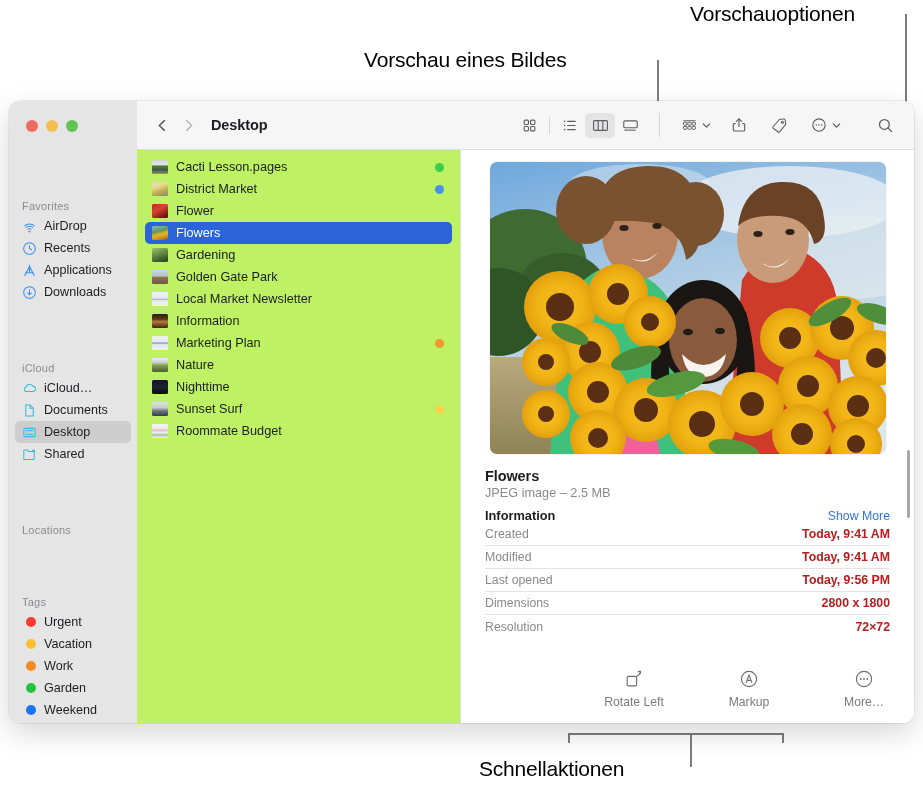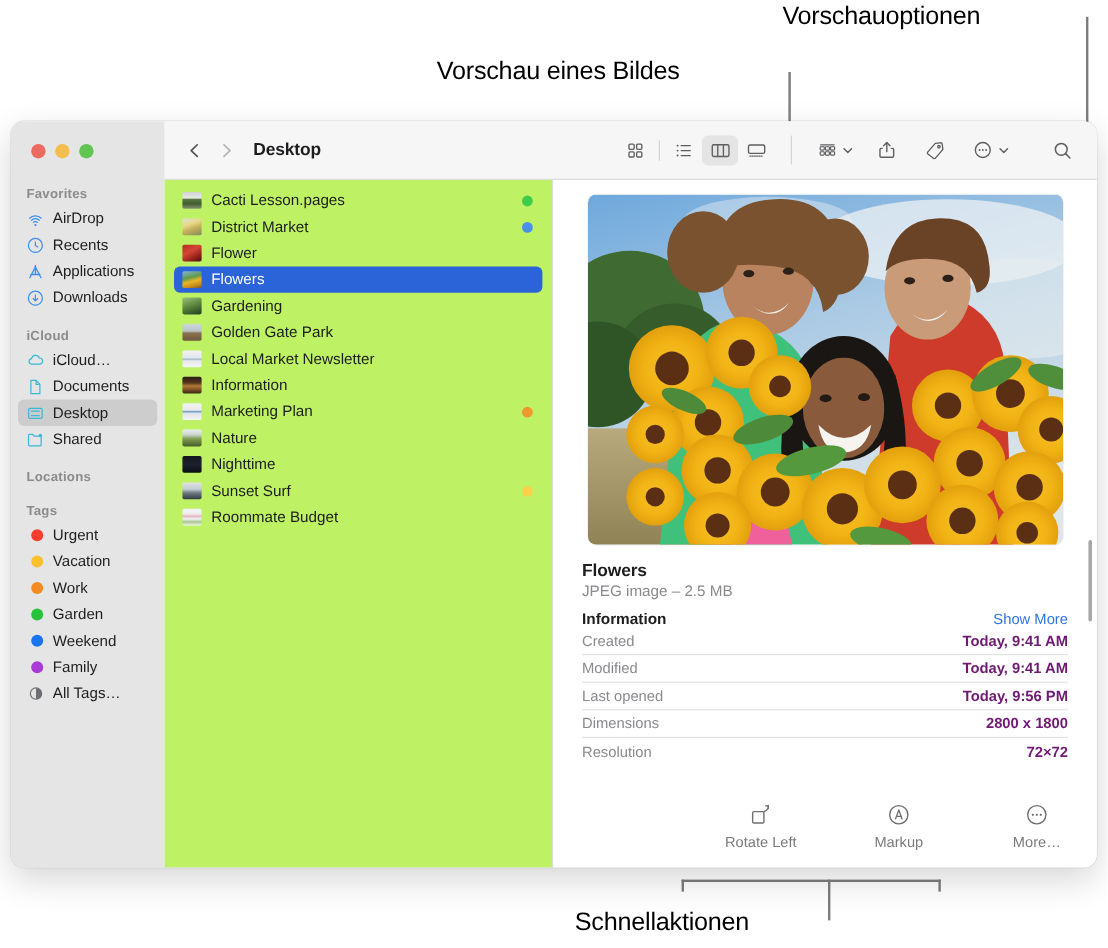--- a/index.html
+++ b/index.html
@@ -56,23 +56,24 @@
     gap: 8px;
   }
   .dot { width: 12px; height: 12px; border-radius: 50%; }
   .dot.red { background: #ec6a5f; }
   .dot.yellow { background: #f4bd4f; }
   .dot.green { background: #61c554; }
 
   .sb-head {
     font-size: 11px;
     color: #8b8b8e;
-    font-weight: 700;
+    font-weight: 400;
     padding: 6px 0 3px 13px;
     letter-spacing: 0.02em;
+    margin-top: 44px;
   }
   .sb-item {
     display: flex;
     align-items: center;
     height: 22px;
     margin: 0 6px 0 6px;
     padding-left: 7px;
     border-radius: 5px;
     gap: 7px;
     font-size: 12.6px;
@@ -184,21 +185,21 @@
   .info-head { font-size: 12.8px; font-weight: 700; color: #1d1d1f; }
   .show-more { font-size: 12.3px; color: #3174e0; }
   .inforow {
     display: flex; justify-content: space-between; align-items: center;
     height: 23px;
     border-bottom: 0.5px solid #e3e3e3;
     font-size: 12.3px;
   }
   .inforow:first-of-type { border-top: 0.5px solid #e3e3e3; }
   .ikey { color: #8a8a8e; }
-  .ival { color: #701a75; font-weight: 700; }
+  .ival { color: #b91c1c; font-weight: 700; }
 
   
   #qa {
     margin-top: auto;
     display: flex;
     justify-content: flex-end;
     gap: 39px;
     padding: 6px 0 14px 0;
   }
   .qa-item { width: 76px; display: flex; flex-direction: column; align-items: center; gap: 5px; }
@@ -215,21 +216,21 @@
   }
 </style>
 </head>
 <body>
 
 <div id="root">
 
   <div class="callout" style="left:364px; top:48px;">Vorschau eines Bildes</div>
   <div class="leader leader-v" style="left:657px; top:60px; height:100px;"></div>
 
-  <div class="callout" style="left:652px; top:2px;">Vorschauoptionen</div>
+  <div class="callout" style="left:690px; top:2px;">Vorschauoptionen</div>
   <div class="leader leader-v" style="left:905px; top:14px; height:126px;"></div>
 
   <div class="callout" style="left:479px; top:757px;">Schnellaktionen</div>
   <div class="leader leader-h" style="left:568px; top:733px; width:216px;"></div>
   <div class="leader leader-v" style="left:568px; top:733px; height:10px;"></div>
   <div class="leader leader-v" style="left:782px; top:733px; height:10px;"></div>
   <div class="leader leader-v" style="left:690px; top:733px; height:34px;"></div>
 
   <div id="window">
 

